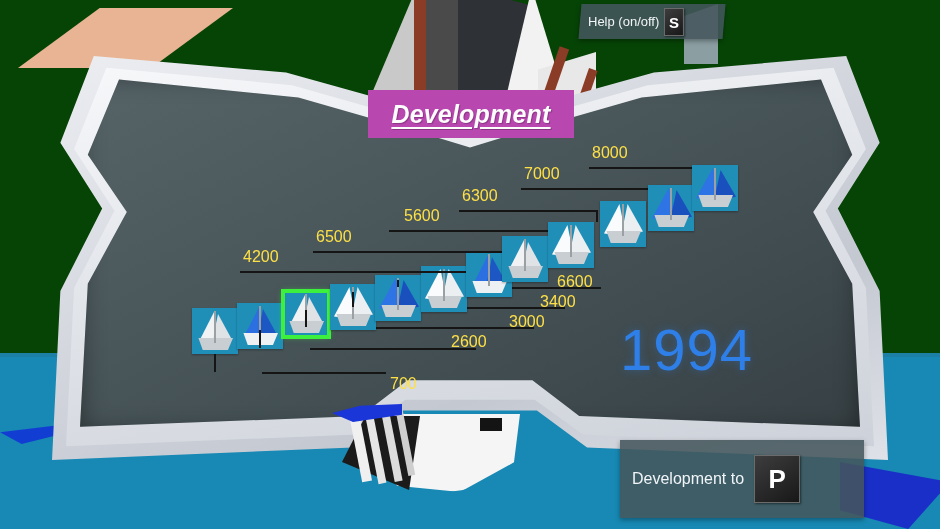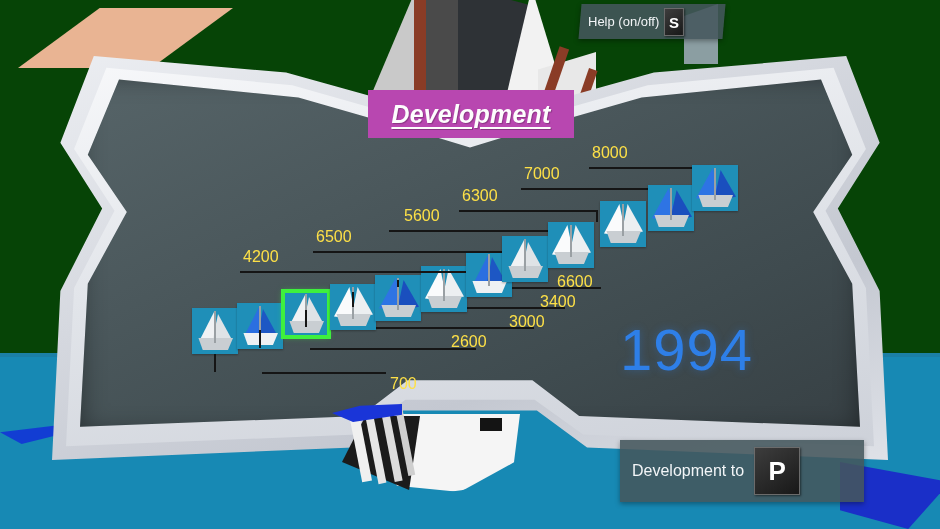--- a/index.html
+++ b/index.html
@@ -130,21 +130,21 @@
 
   
   .hud{
     position:absolute;background:rgba(68,86,92,.88);
     display:flex;align-items:center;color:#f2f5f7;
     box-shadow:0 2px 5px rgba(0,0,0,.35);
   }
   .hud-help{left:580px;top:4px;width:128px;height:35px;padding:0 8px;gap:5px;font-size:13px;
             transform:skewX(-5deg);}
   .hud-help .txt{transform:skewX(5deg);}
-  .hud-dev{left:620px;top:440px;width:220px;height:62px;padding:0 12px;gap:10px;font-size:16px;line-height:1.25;}
+  .hud-dev{left:620px;top:440px;width:220px;height:62px;padding:8px 12px;gap:10px;font-size:16px;line-height:1.25;}
   .keycap{
     background:linear-gradient(145deg,#3d3d3d,#181818);
     color:#fff;border:1px solid #6b6b6b;
     display:flex;align-items:center;justify-content:center;
     font-weight:bold;box-shadow:1px 1px 2px rgba(0,0,0,.5);
   }
   .keycap.small{width:18px;height:26px;font-size:15px;}
   .keycap.big{width:44px;height:46px;font-size:26px;}
 </style>
 </head>

